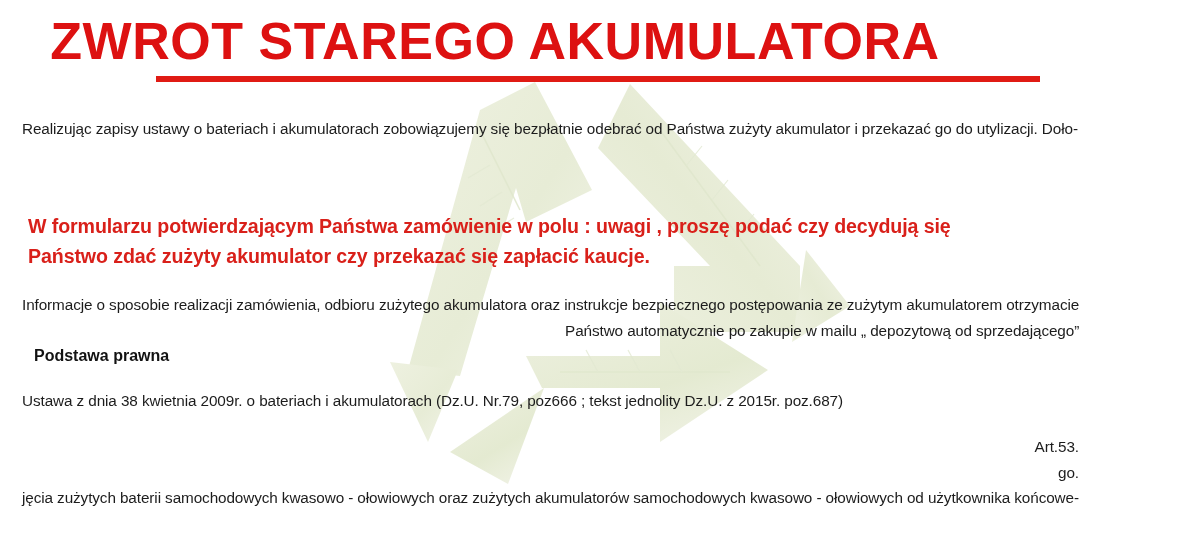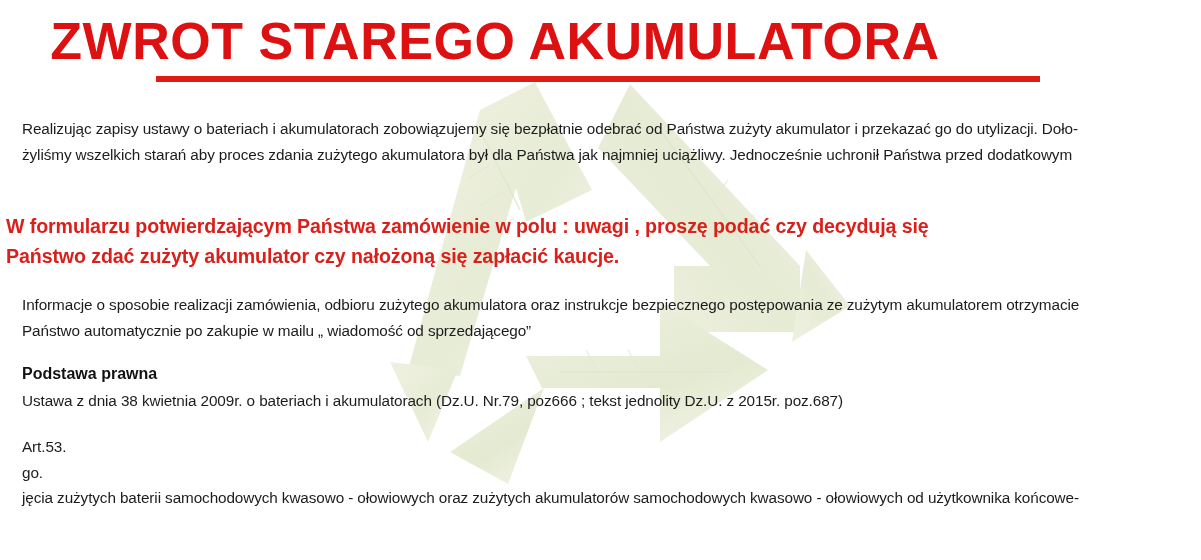--- a/index.html
+++ b/index.html
@@ -67,25 +67,25 @@
   
   .tb {
     position: absolute;
     left: 22px;
     font-size: 15.3px;
     line-height: 25.5px;
     letter-spacing: -0.1px;
     color: #1c1c1c;
     white-space: nowrap;
   }
-  .tb .ln { display: block; }
+  .tb .ln { display: block; text-align: right; }
 
   .red-block {
     position: absolute;
-    left: 6px;
+    left: 28px;
     font-size: 19.6px;
     line-height: 30px;
     font-weight: bold;
     color: #d9201a;
     letter-spacing: -0.1px;
     white-space: nowrap;
   }
   .red-block .ln { display: block; }
 
   .head-bold {
@@ -95,21 +95,21 @@
     line-height: 22px;
     font-weight: bold;
     color: #121212;
     white-space: nowrap;
   }
 
   
   #para-intro    { top: 116px; }
   #para-red      { top: 211px; }
   #para-info     { top: 292px; }
-  #head-legal    { top: 363px; }
+  #head-legal    { top: 345px; margin-left: 12px; }
   #para-legal    { top: 388px; }
   #para-art      { top: 434px; }
 </style>
 </head>
 <body>
 
 <svg id="watermark" viewBox="0 0 560 500" xmlns="http://www.w3.org/2000/svg" aria-hidden="true">
   <defs>
     <linearGradient id="leafA" x1="0" y1="0" x2="1" y2="1">
       <stop offset="0%" stop-color="#eef1e0"></stop>
@@ -152,31 +152,30 @@
 
 <div id="page">
 
   <div class="title-block">
     <span class="title-text">ZWROT STAREGO AKUMULATORA</span>
   </div>
   <div class="title-rule"></div>
 
   <div class="tb" id="para-intro">
     <span class="ln">Realizując zapisy ustawy o bateriach i akumulatorach zobowiązujemy się bezpłatnie  odebrać od Państwa zużyty akumulator i przekazać go do utylizacji. Doło-</span>
-    <span class="ln">żyliśmy wszelkich starań aby proces zdania zużytego akumulatora był dla Państwa jak najmniej uciążliwy. Jednocześnie uchronił Państwa przed dodatkowym</span>
   </div>
 
   <div class="red-block" id="para-red">
     <span class="ln">W formularzu potwierdzającym Państwa zamówienie w polu : uwagi , proszę podać czy decydują się</span>
-    <span class="ln">Państwo zdać zużyty akumulator czy nałożoną się zapłacić kaucje.</span>
+    <span class="ln">Państwo zdać zużyty akumulator czy przekazać się zapłacić kaucje.</span>
   </div>
 
   <div class="tb" id="para-info">
     <span class="ln">Informacje o sposobie realizacji zamówienia, odbioru zużytego akumulatora oraz instrukcje bezpiecznego postępowania ze zużytym akumulatorem otrzymacie</span>
-    <span class="ln">Państwo automatycznie po zakupie w mailu „ wiadomość od sprzedającego”</span>
+    <span class="ln">Państwo automatycznie po zakupie w mailu „ depozytową od sprzedającego”</span>
   </div>
 
   <div class="head-bold" id="head-legal">Podstawa prawna</div>
 
   <div class="tb" id="para-legal">
     <span class="ln">Ustawa z dnia 38 kwietnia 2009r. o bateriach i akumulatorach (Dz.U. Nr.79, poz666 ; tekst jednolity Dz.U. z 2015r. poz.687)</span>
   </div>
 
   <div class="tb" id="para-art">
     <span class="ln">Art.53.</span>

